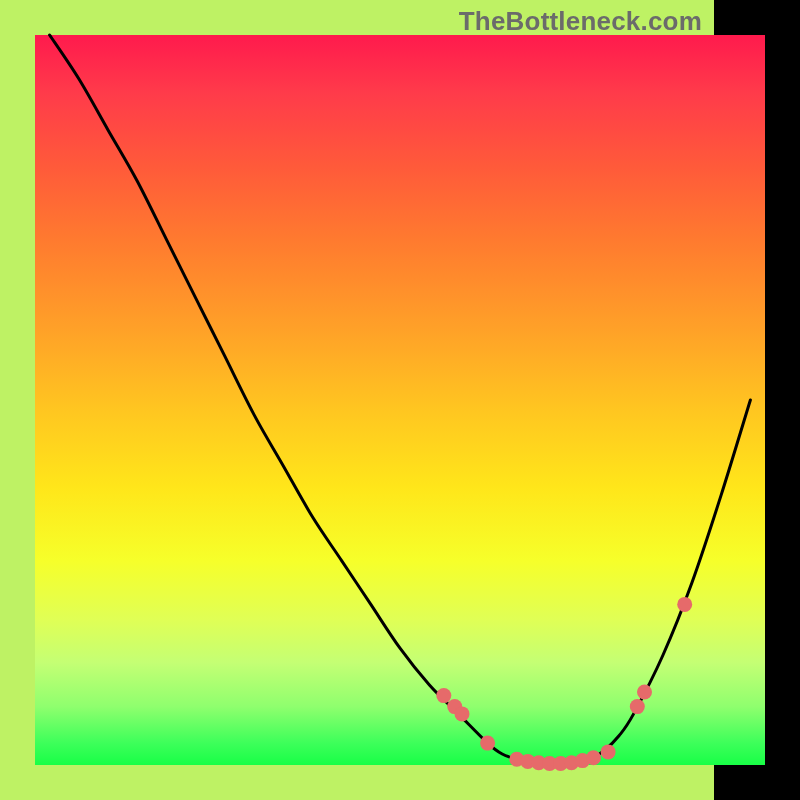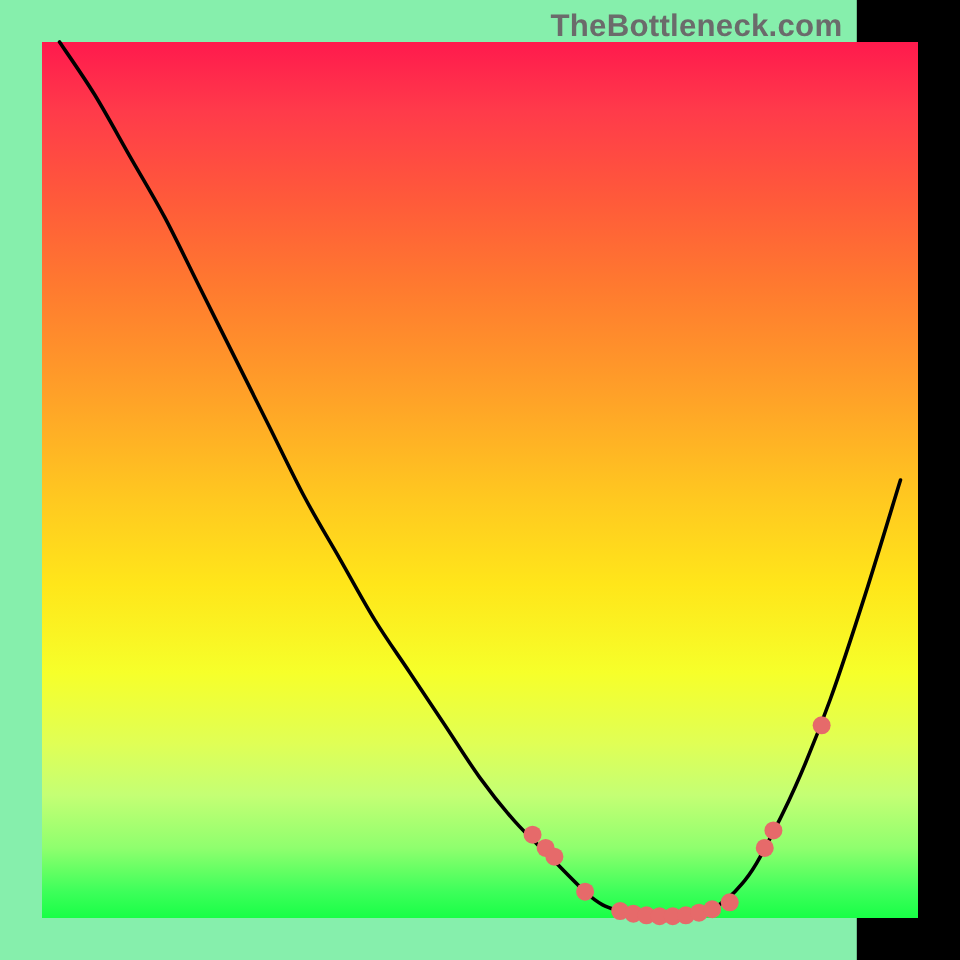--- a/index.html
+++ b/index.html
@@ -8,21 +8,21 @@
     width: 800px;
     height: 800px;
     background: #000000;
     overflow: hidden;
     font-family: Arial, Helvetica, sans-serif;
   }
   .frame {
     position: relative;
     width: 714px;
     height: 800px;
-    background: #86efac;
+    background: #bef264;
   }
   .plot-area {
     position: absolute;
     left: 35px;
     top: 35px;
     width: 730px;
     height: 730px;
     
     background: linear-gradient(
       to bottom,

